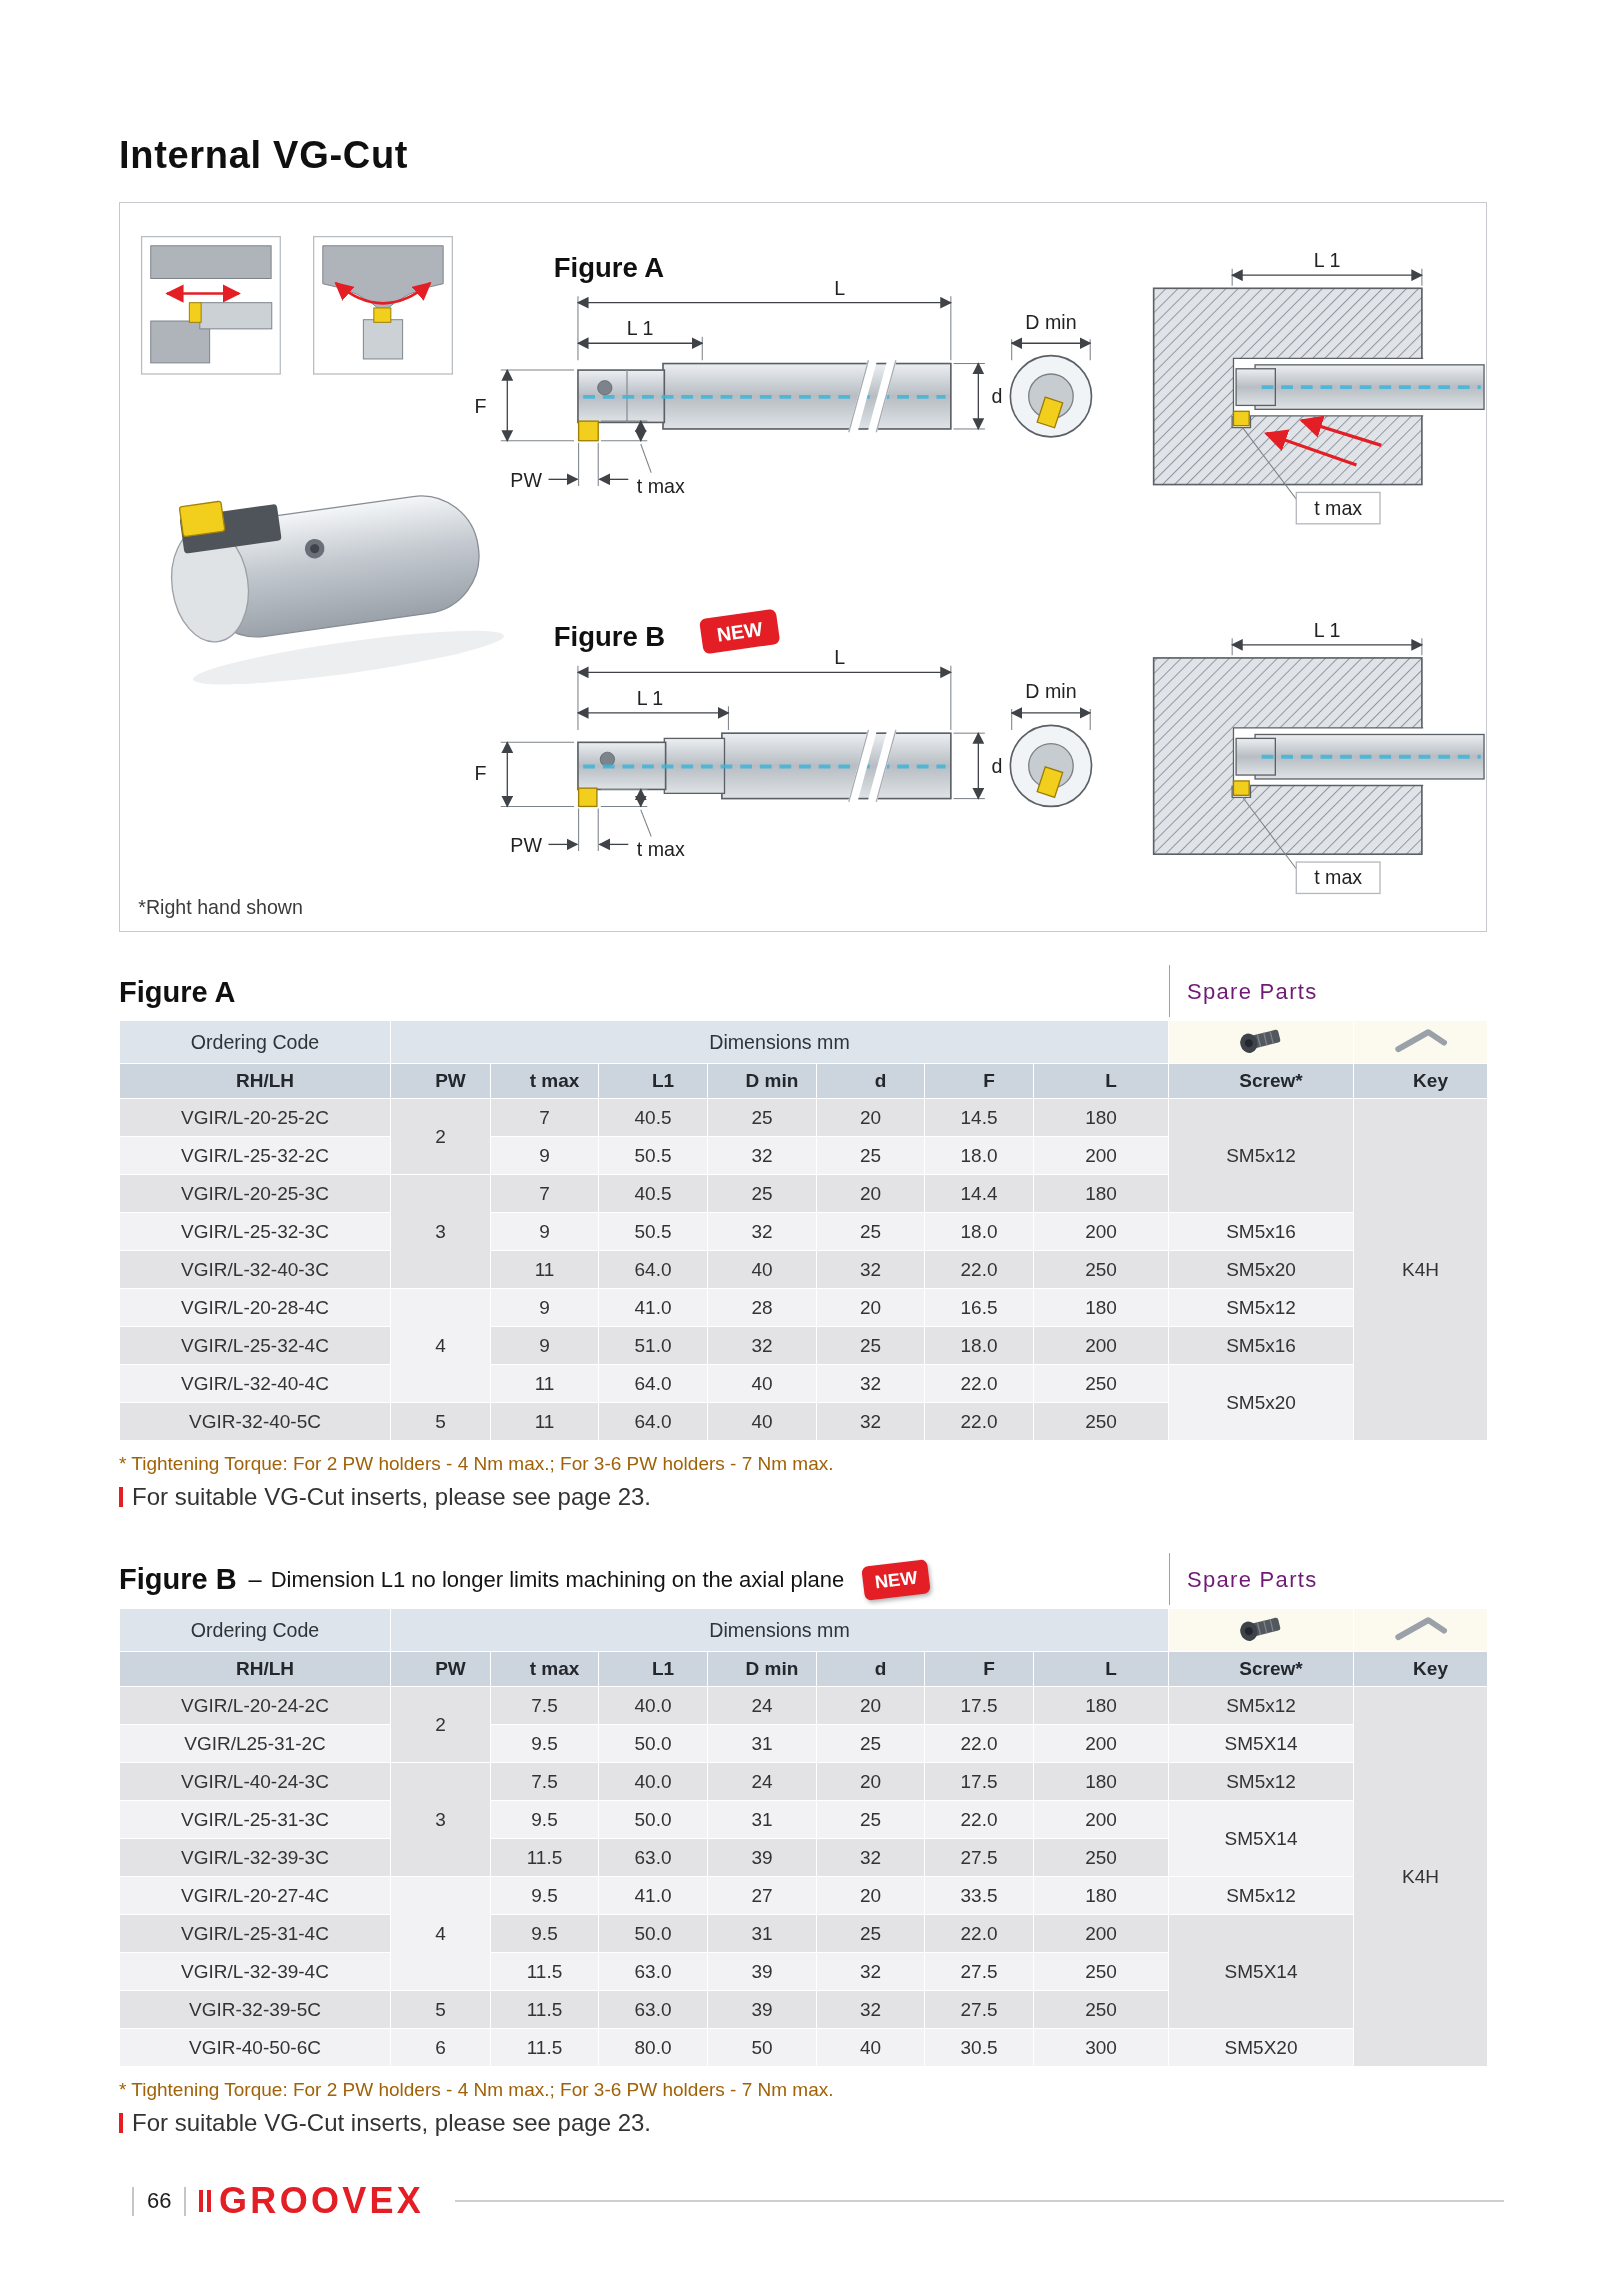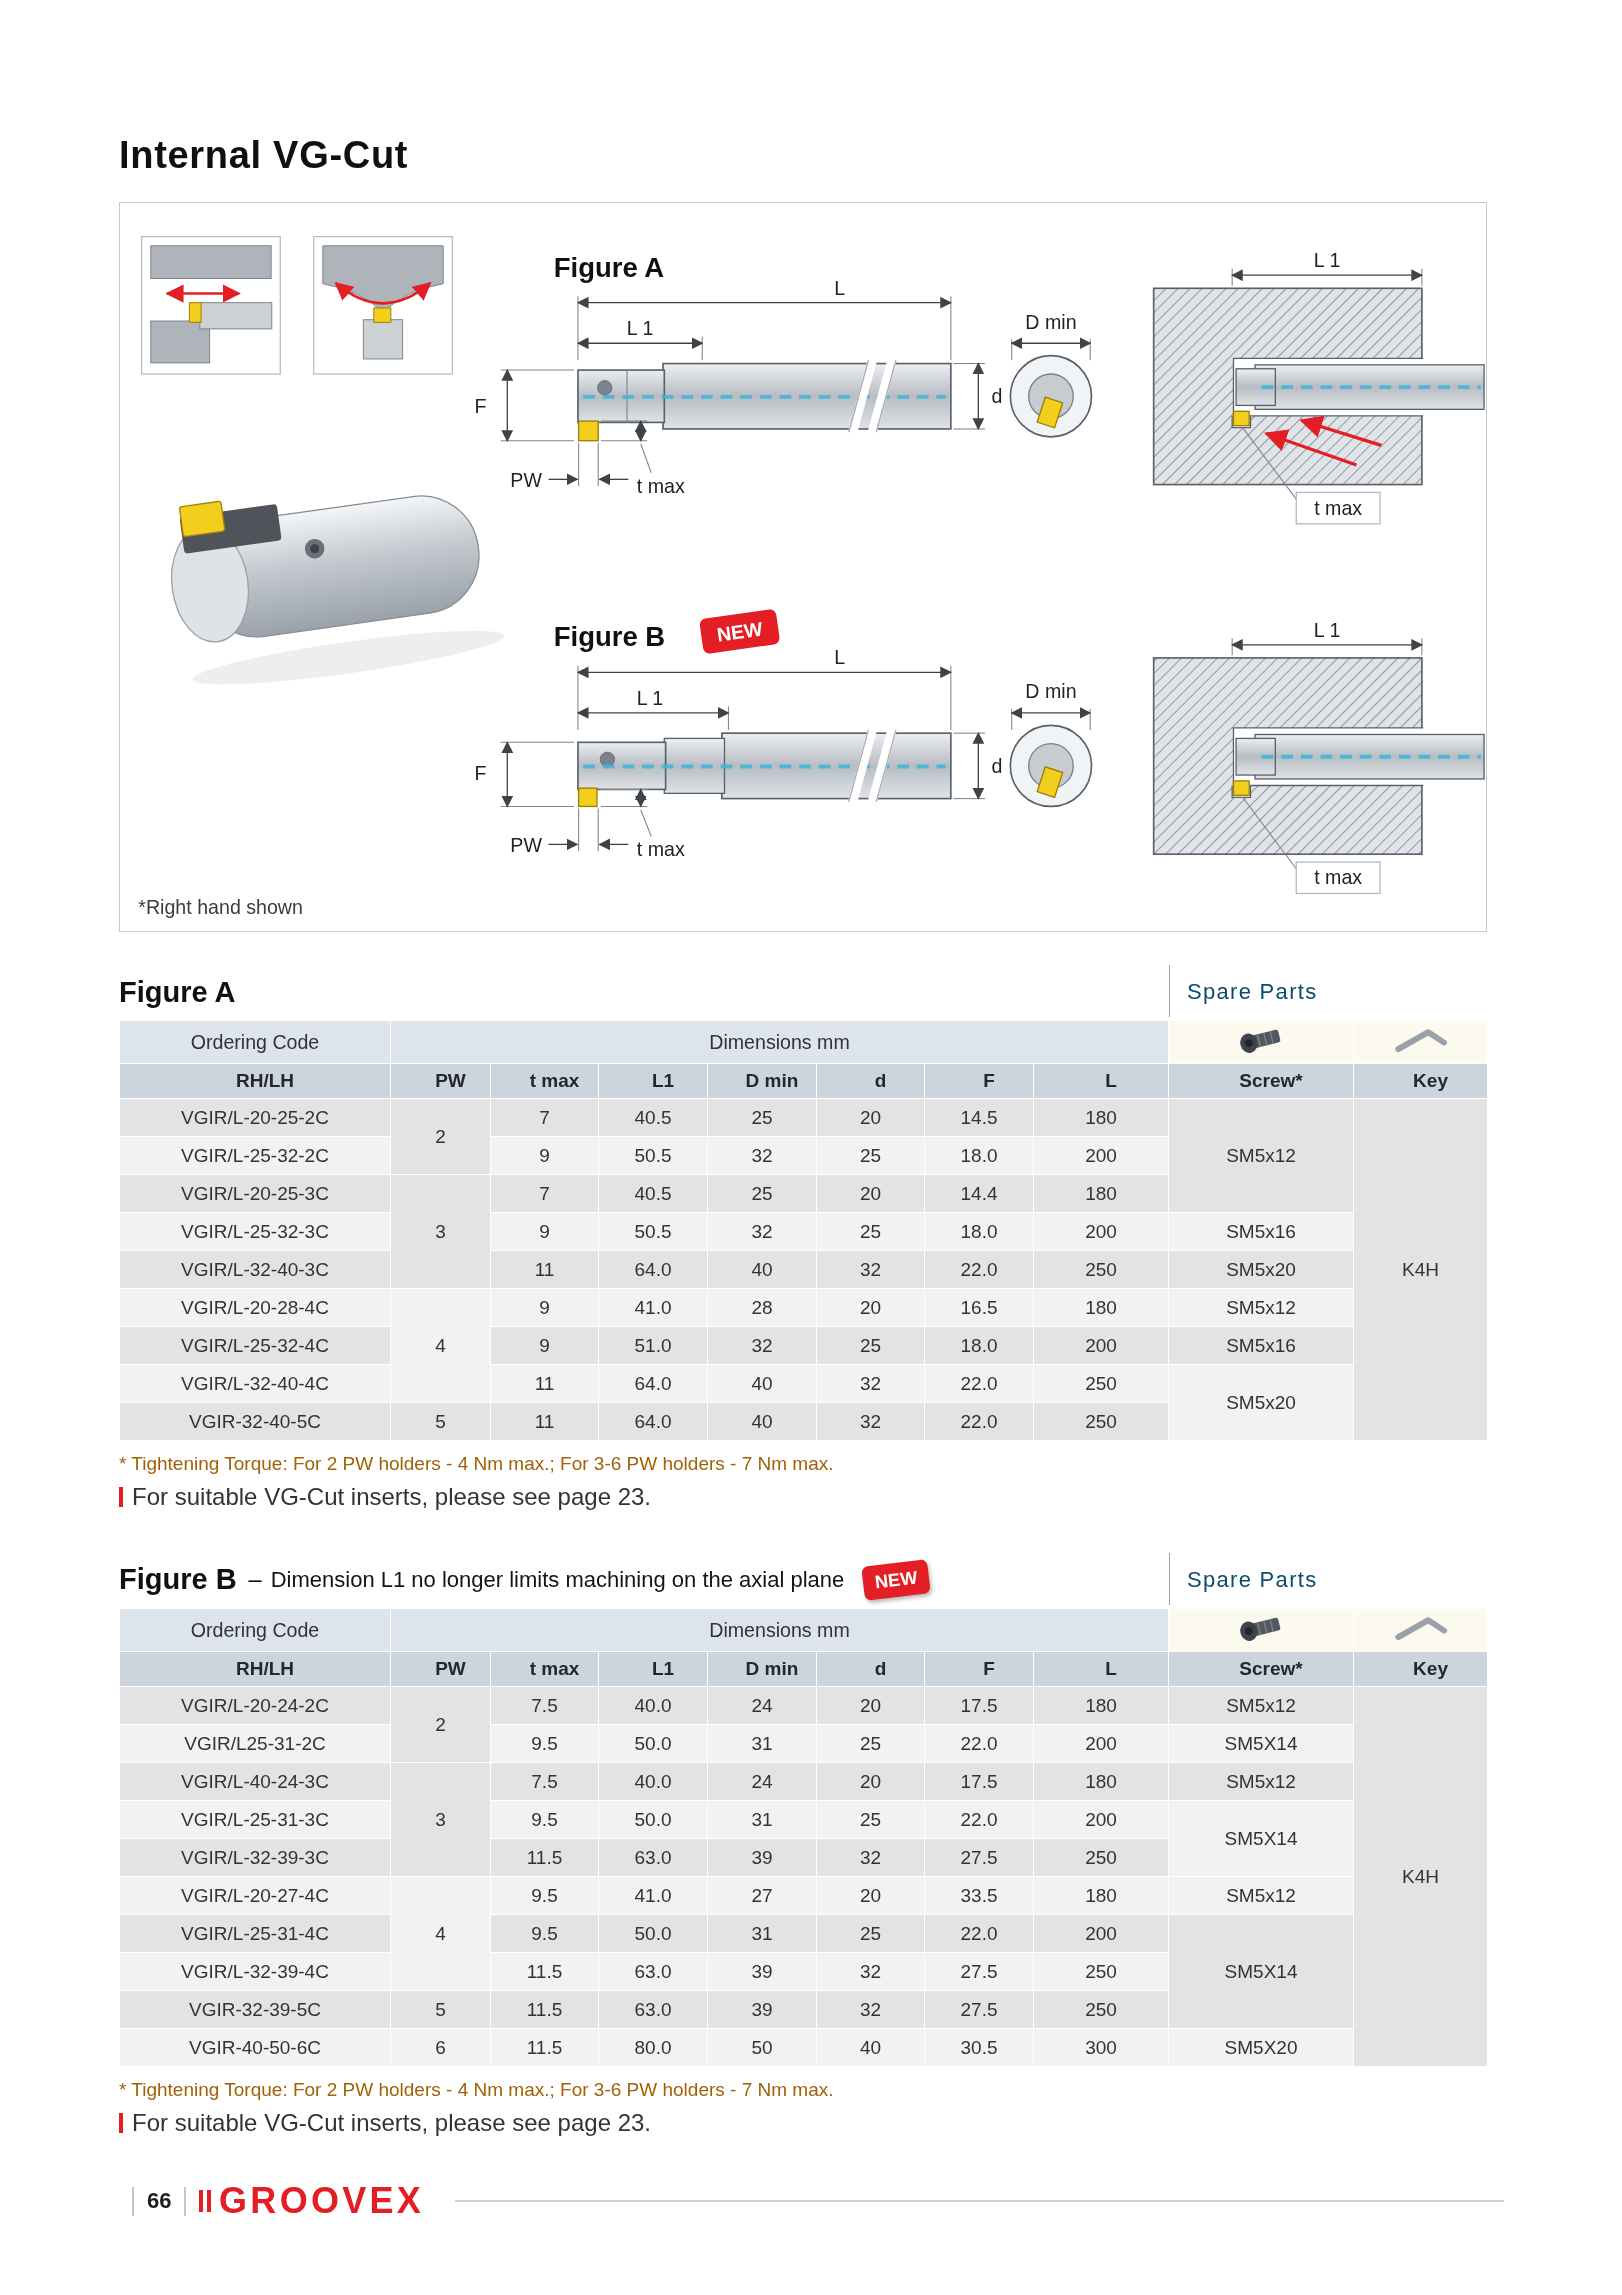--- a/index.html
+++ b/index.html
@@ -17,40 +17,40 @@
   .badge-t{font-size:30px;font-weight:bold;fill:#ffffff;}
   .dl{stroke:#3f4348;stroke-width:2;}
   .el{stroke:#7d838a;stroke-width:1.6;}
 
   .section-head{position:relative;height:46px;margin-top:37px;}
   .section-head .left{position:absolute;left:0;top:0;height:100%;display:flex;align-items:center;}
   .fig-heading{font-size:29px;font-weight:bold;color:#101010;}
   .fig-dash{font-size:23.6px;margin:0 9.2px 0 11.8px;color:#101010;}
   .fig-subtitle{font-size:22px;color:#141414;}
   .divider{position:absolute;left:1050px;top:-3.9px;height:52px;width:1.3px;background:#9aa2ab;}
-  .spare-label{position:absolute;left:1068px;top:50%;transform:translateY(-50%);font-size:22px;color:#0c4a6e;letter-spacing:1.3px;}
+  .spare-label{position:absolute;left:1068px;top:50%;transform:translateY(-50%);font-size:22px;color:#701a75;letter-spacing:1.3px;}
   .new-badge{display:inline-block;background:#e31e24;color:#fff;font-weight:bold;font-size:18.3px;line-height:1;padding:7.9px 11.8px;border-radius:6.5px;transform:rotate(-7deg);margin-left:18.3px;box-shadow:1.3px 2.6px 4.6px rgba(0,0,0,.3);}
 
   table.tbl{border-collapse:collapse;table-layout:fixed;width:1369px;margin-top:5.2px;}
   .tbl th,.tbl td{border:1.3px solid #ffffff;height:37px;text-align:center;vertical-align:middle;font-size:19px;color:#333;font-weight:normal;padding:0;overflow:hidden;}
   .tbl tr.h1 th{background:#dde4eb;height:42px;font-size:19.6px;color:#2f3439;}
   .tbl tr.h1 th.spareh{background:#fcfaef;}
   .tbl tr.h2 th{background:#ccd5de;font-weight:bold;height:34px;color:#24282d;padding-left:20px;}
   .tbl tr.odd td{background:#e3e3e5;}
   .tbl tr.even td{background:#f2f2f4;}
   .tbl td.merge{background:#ededef;}
   .tbl td.spare{background:#fbf8e4;}
 
   .fn{margin-top:11.8px;font-size:19px;color:#a16207;}
   .fn2{margin-top:7.9px;font-size:24px;color:#333;display:flex;align-items:center;}
   .redbar{width:3.9px;height:19.6px;background:#e31e24;margin-right:9.2px;display:inline-block;flex:0 0 auto;}
 
   .footer{position:absolute;left:119px;right:119px;top:2180px;display:flex;align-items:center;}
   .vr{width:2px;height:29px;background:#c6c6c6;margin:0 13px;flex:0 0 auto;}
-  .pageno{font-size:22px;font-weight:bold;color:#1d1d1d;}
+  .pageno{font-size:22px;font-weight:normal;color:#1d1d1d;}
   .bbar{width:3.9px;height:22px;background:#e31e24;margin-right:3.3px;display:inline-block;flex:0 0 auto;}
   .brand{font-size:36px;font-weight:bold;color:#e31e24;letter-spacing:3.3px;margin-left:5.2px;}
   .hline{flex:1;height:2px;background:#cfcfcf;margin-left:31px;}
 </style>
 </head>
 <body>
 
 <div class="page">
 <div class="content">
 

